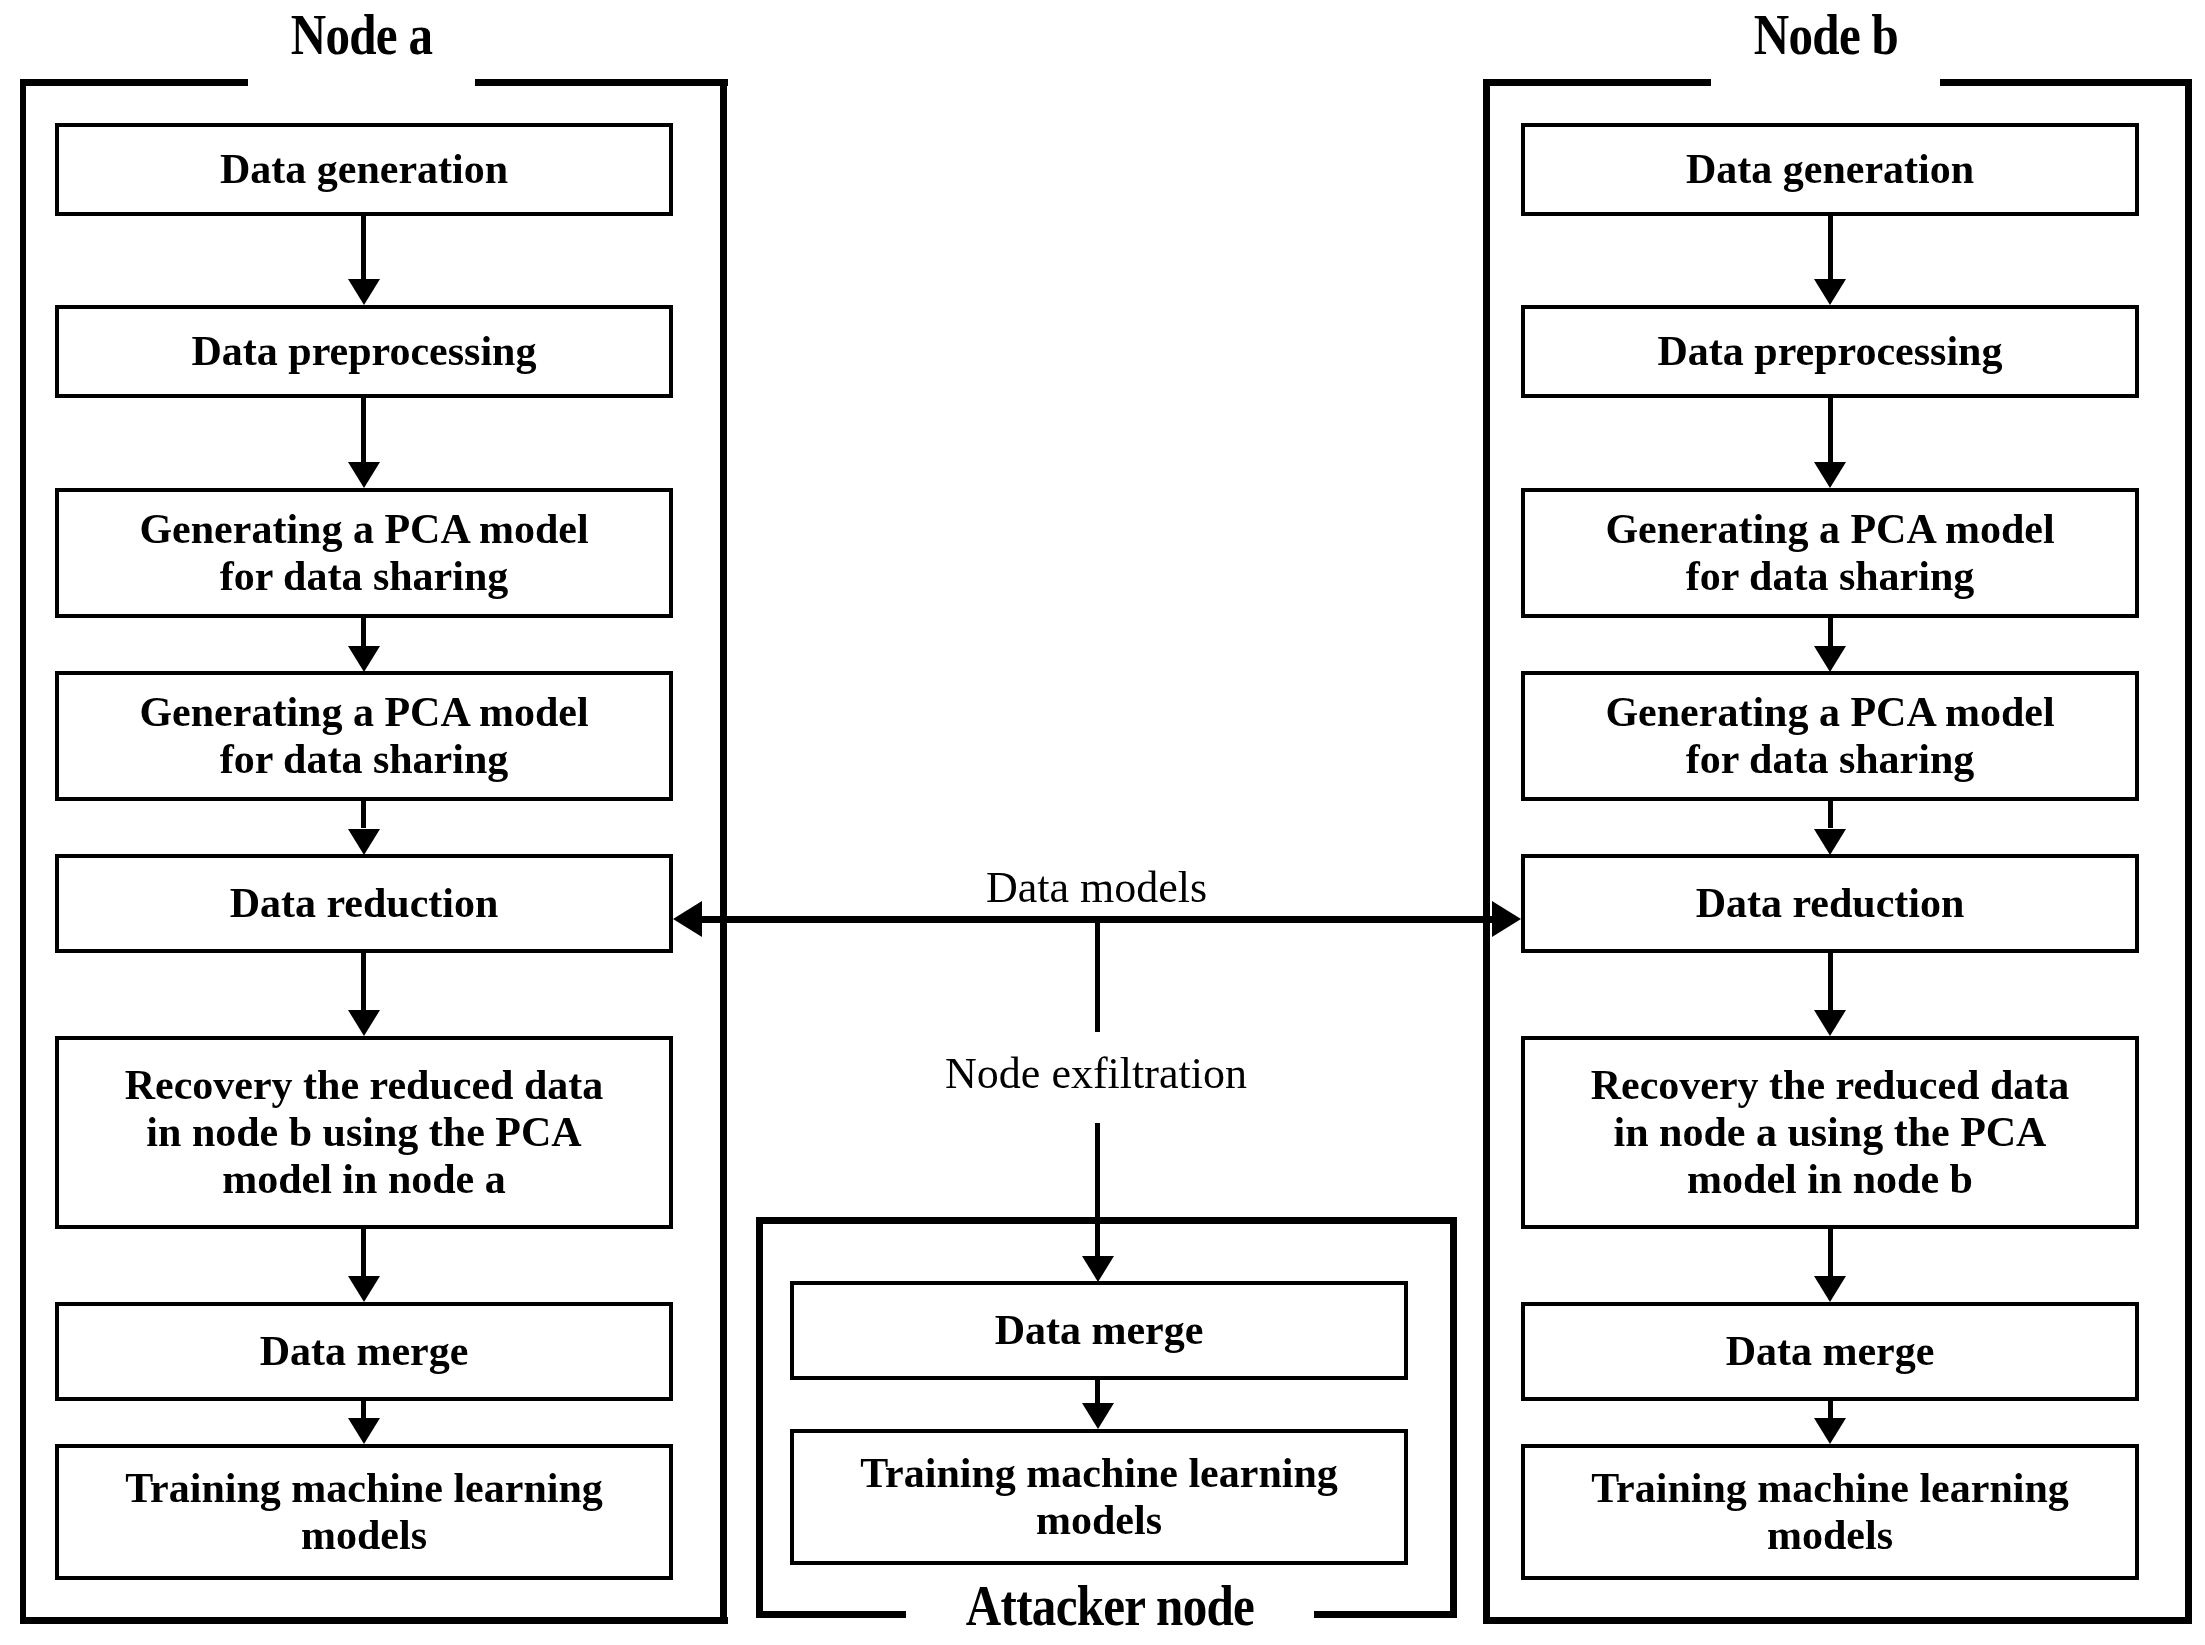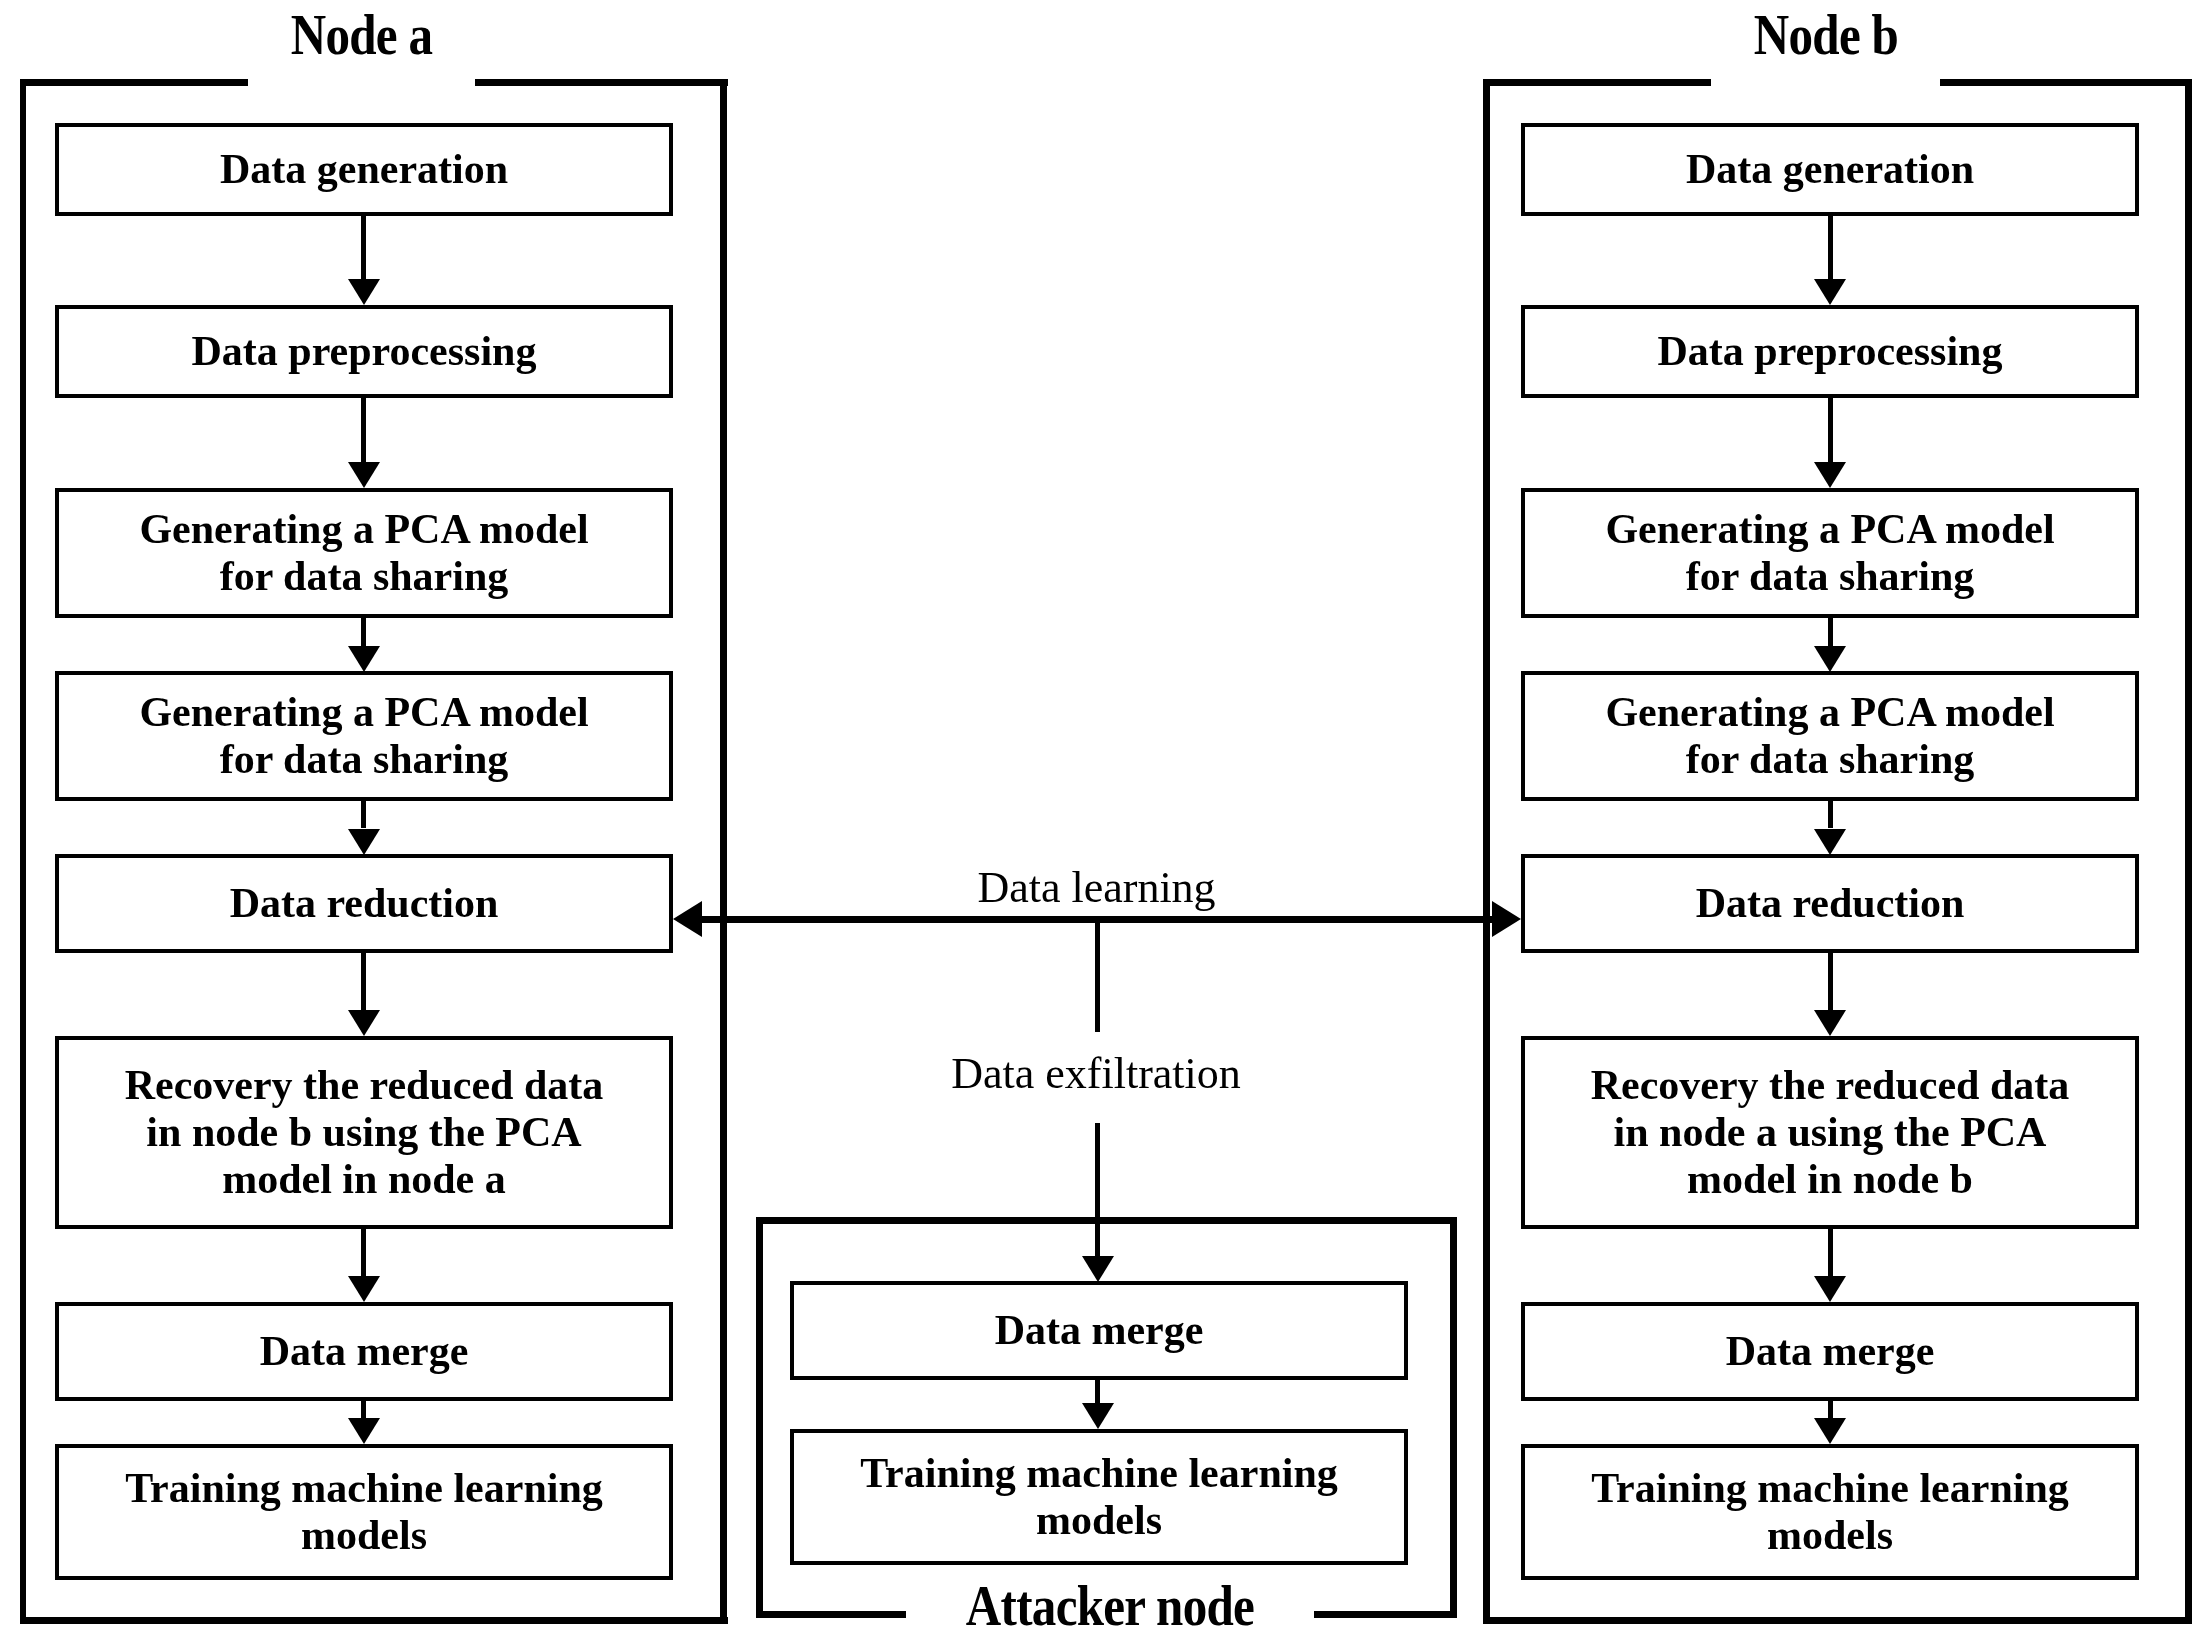--- a/index.html
+++ b/index.html
@@ -211,29 +211,29 @@
     <div class="arrow-down" style="left:1814px; top:1010px;"></div>
 
     <div class="vline" style="left:1828px; top:1229px; height:48px;"></div>
     <div class="arrow-down" style="left:1814px; top:1276px;"></div>
 
     <div class="vline" style="left:1828px; top:1401px; height:17.4px;"></div>
     <div class="arrow-down" style="left:1814px; top:1418px;"></div>
   </div>
 
   <div>
-    <div class="conn-label" style="left:915px; top:866px; width:363px;">Data learning</div>
+    <div class="conn-label" style="left:915px; top:866px; width:363px;">Data models</div>
     <div class="hline" style="left:697px; top:916px; width:816px;"></div>
     <div class="arrow-left" style="left:673px; top:901px;"></div>
     <div class="arrow-right" style="left:1492px; top:901px;"></div>
   </div>
 
   <div>
     <div class="vline" style="left:1095px; top:919px; height:113px;"></div>
-    <div class="conn-label" style="left:907px; top:1052px; width:378px;">Data exfiltration</div>
+    <div class="conn-label" style="left:907px; top:1052px; width:378px;">Node exfiltration</div>
     <div class="vline" style="left:1095px; top:1123px; height:133px;"></div>
     <div class="arrow-down" style="left:1082px; top:1256px;"></div>
   </div>
 
   <div>
     <div class="container-edge" style="left:756px; top:1217px; width:701px; height:6.8px;"></div>
     <div class="container-edge" style="left:756px; top:1217px; width:6.8px; height:401px;"></div>
     <div class="container-edge" style="left:1450px; top:1217px; width:6.8px; height:401px;"></div>
 
     <div class="container-edge" style="left:756px; top:1611px; width:150px; height:6.8px;"></div>

